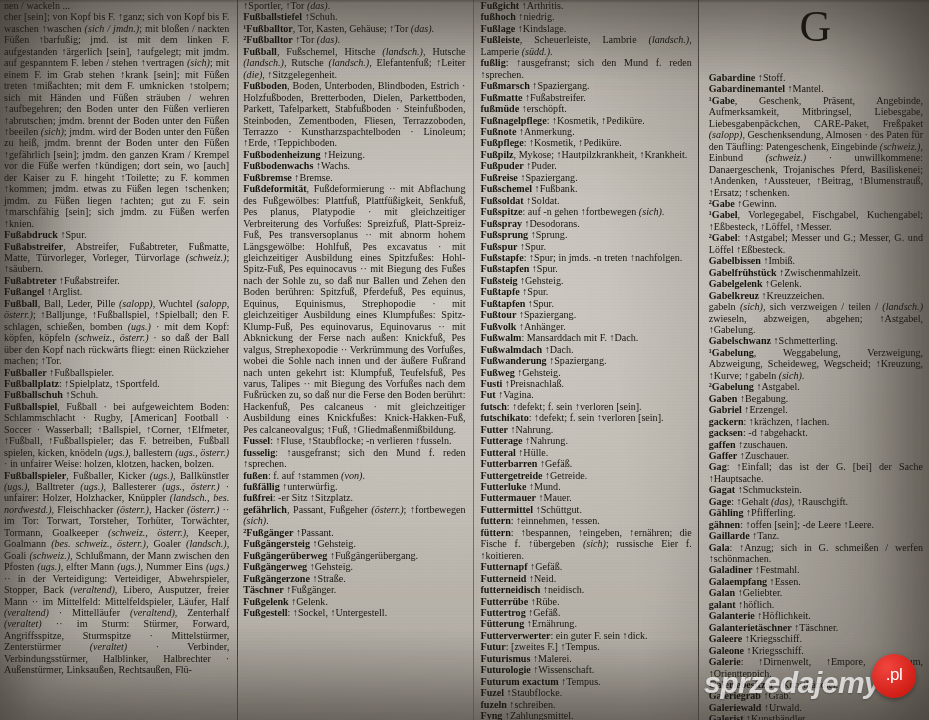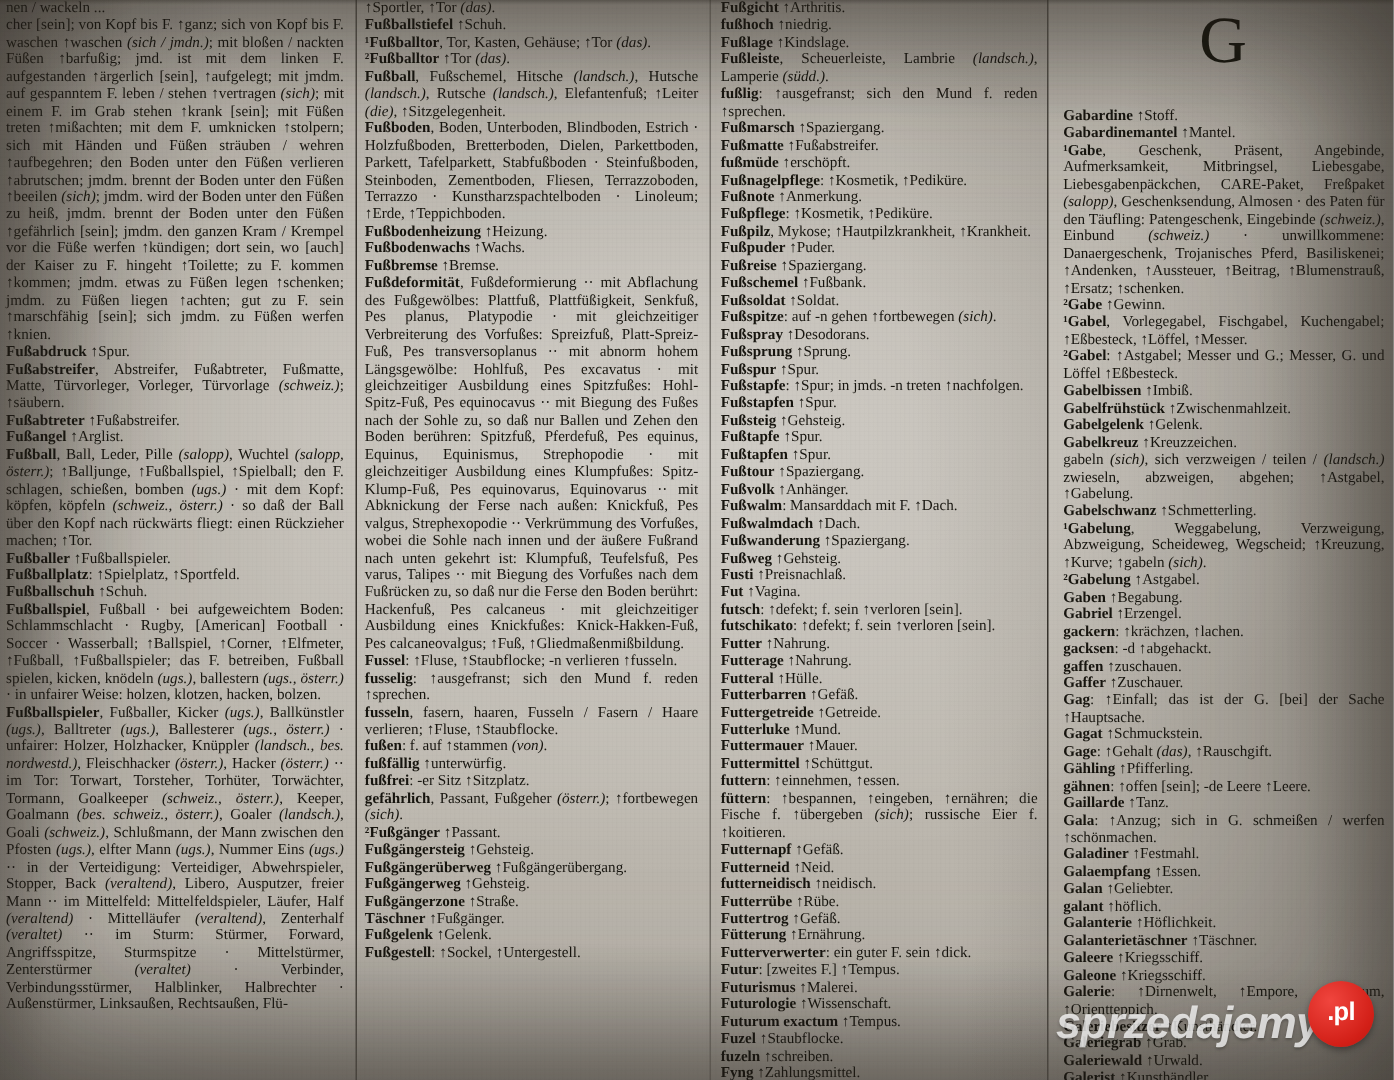--- a/index.html
+++ b/index.html
@@ -103,21 +103,21 @@
   .wm-dot{
     position:absolute;left:172px;top:6px;
     width:44px;height:44px;border-radius:50%;
     background:radial-gradient(circle at 34% 30%, #f0453e, #d21f17 70%, #b8170f);
     box-shadow:0 2px 4px rgba(0,0,0,.35);
   }
   .wm-dot span{
     position:absolute;left:0;right:0;top:11px;
     text-align:center;
     font-family:"Liberation Sans", sans-serif;
-    font-size:17px;font-weight:bold;color:#fff;
+    font-size:17px;font-weight:normal;color:#fff;
     letter-spacing:-.5px;
   }
   
   .clip-top{position:absolute;left:0;right:0;top:0;height:3px;background:linear-gradient(180deg, rgba(40,36,28,.35), rgba(0,0,0,0));pointer-events:none;}
 </style>
 </head>
 <body>
 
 <div class="page">
 
@@ -151,21 +151,20 @@
           <p class="e"><span class="hw">¹Fußballtor</span>, Tor, Kasten, Gehäuse; ↑Tor <span class="it">(das)</span>.</p>
           <p class="e"><span class="hw">²Fußballtor</span> ↑Tor <span class="it">(das)</span>.</p>
           <p class="e"><span class="hw">Fußball</span>, Fußschemel, Hitsche <span class="it">(landsch.)</span>, Hutsche <span class="it">(landsch.)</span>, Rutsche <span class="it">(landsch.)</span>, Elefantenfuß; ↑Leiter <span class="it">(die)</span>, ↑Sitzgelegenheit.</p>
           <p class="e"><span class="hw">Fußboden</span>, Boden, Unterboden, Blindboden, Estrich · Holzfußboden, Bretterboden, Dielen, Parkettboden, Parkett, Tafelparkett, Stabfußboden · Steinfußboden, Steinboden, Zementboden, Fliesen, Terrazzoboden, Terrazzo · Kunstharzspachtelboden · Linoleum; ↑Erde, ↑Teppichboden.</p>
           <p class="e"><span class="hw">Fußbodenheizung</span> ↑Heizung.</p>
           <p class="e"><span class="hw">Fußbodenwachs</span> ↑Wachs.</p>
           <p class="e"><span class="hw">Fußbremse</span> ↑Bremse.</p>
           <p class="e"><span class="hw">Fußdeformität</span>, Fußdeformierung ·· mit Abflachung des Fußgewölbes: Plattfuß, Plattfüßigkeit, Senkfuß, Pes planus, Platypodie · mit gleichzeitiger Verbreiterung des Vorfußes: Spreizfuß, Platt-Spreiz-Fuß, Pes transversoplanus ·· mit abnorm hohem Längsgewölbe: Hohlfuß, Pes excavatus · mit gleichzeitiger Ausbildung eines Spitzfußes: Hohl-Spitz-Fuß, Pes equinocavus ·· mit Biegung des Fußes nach der Sohle zu, so daß nur Ballen und Zehen den Boden berühren: Spitzfuß, Pferdefuß, Pes equinus, Equinus, Equinismus, Strephopodie · mit gleichzeitiger Ausbildung eines Klumpfußes: Spitz-Klump-Fuß, Pes equinovarus, Equinovarus ·· mit Abknickung der Ferse nach außen: Knickfuß, Pes valgus, Strephexopodie ·· Verkrümmung des Vorfußes, wobei die Sohle nach innen und der äußere Fußrand nach unten gekehrt ist: Klumpfuß, Teufelsfuß, Pes varus, Talipes ·· mit Biegung des Vorfußes nach dem Fußrücken zu, so daß nur die Ferse den Boden berührt: Hackenfuß, Pes calcaneus · mit gleichzeitiger Ausbildung eines Knickfußes: Knick-Hakken-Fuß, Pes calcaneovalgus; ↑Fuß, ↑Gliedmaßenmißbildung.</p>
           <p class="e"><span class="hw">Fussel</span>: ↑Fluse, ↑Staubflocke; -n verlieren ↑fusseln.</p>
           <p class="e"><span class="hw">fusselig</span>: ↑ausgefranst; sich den Mund f. reden ↑sprechen.</p>
-          <p class="e"><span class="hw">fusseln</span>, fasern, haaren, Fusseln / Fasern / Haare verlieren; ↑Fluse, ↑Staubflocke.</p>
           <p class="e"><span class="hw">fußen</span>: f. auf ↑stammen <span class="it">(von)</span>.</p>
           <p class="e"><span class="hw">fußfällig</span> ↑unterwürfig.</p>
           <p class="e"><span class="hw">fußfrei</span>: -er Sitz ↑Sitzplatz.</p>
           <p class="e"><span class="hw">gefährlich</span>, Passant, Fußgeher <span class="it">(österr.)</span>; ↑fortbewegen <span class="it">(sich)</span>.</p>
           <p class="e"><span class="hw">²Fußgänger</span> ↑Passant.</p>
           <p class="e"><span class="hw">Fußgängersteig</span> ↑Gehsteig.</p>
           <p class="e"><span class="hw">Fußgängerüberweg</span> ↑Fußgängerübergang.</p>
           <p class="e"><span class="hw">Fußgängerweg</span> ↑Gehsteig.</p>
           <p class="e"><span class="hw">Fußgängerzone</span> ↑Straße.</p>
           <p class="e"><span class="hw">Täschner</span> ↑Fußgänger.</p>

